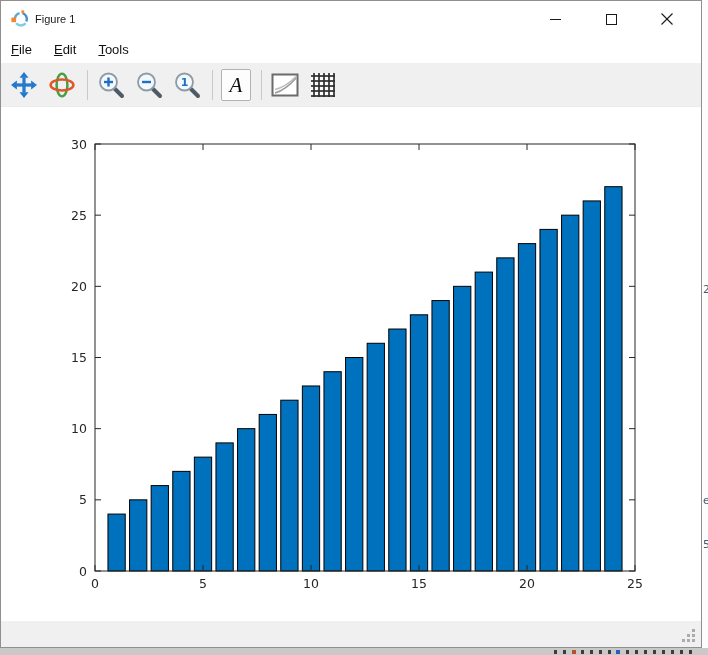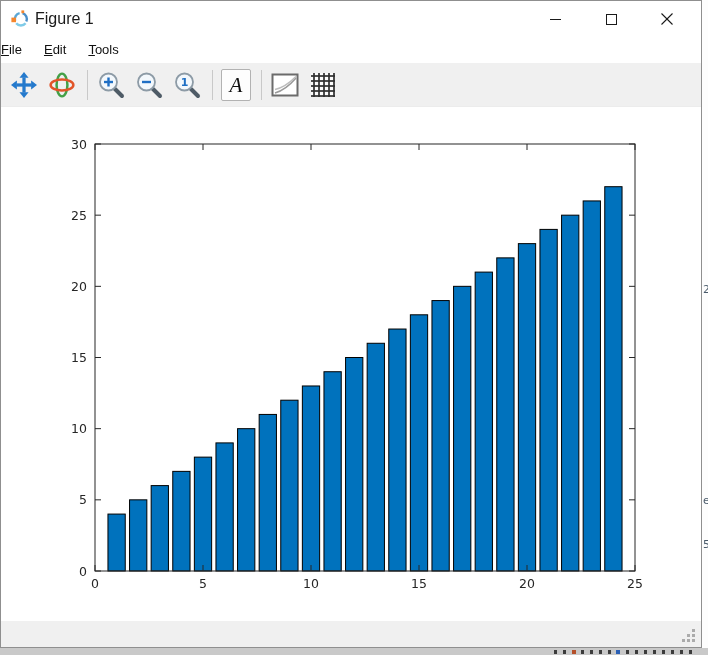--- a/index.html
+++ b/index.html
@@ -19,28 +19,28 @@
   .bg-bottom-marks::after{content:"";position:absolute;left:62px;top:0;width:4px;height:4px;background:#2a5fb5;}
 
   
   .window{
     position:absolute;left:0;top:0;width:700px;height:646px;
     background:#ffffff;border:1px solid #8f8f8f;box-sizing:content-box;
   }
   
   .titlebar{position:absolute;left:0;top:0;width:700px;height:36px;background:#ffffff;}
   .app-logo{position:absolute;left:10px;top:9px;width:18px;height:18px;}
-  .window-title{position:absolute;left:34px;top:9px;font-size:16px;color:#1a1a1a;line-height:18px;}
+  .window-title{position:absolute;left:34px;top:9px;font-size:11px;color:#1a1a1a;line-height:18px;}
   .caption-buttons{position:absolute;right:6px;top:0;height:36px;display:flex;}
   .caption-btn{width:56px;height:36px;display:flex;align-items:center;justify-content:center;}
   .glyph-min{width:11px;height:0;border-top:1px solid #1a1a1a;}
   .glyph-max{width:9px;height:9px;border:1px solid #1a1a1a;}
 
   
-  .menubar{position:absolute;left:0;top:36px;width:700px;height:26px;background:#ffffff;display:flex;align-items:center;padding-left:0;box-sizing:border-box;}
+  .menubar{position:absolute;left:0;top:36px;width:700px;height:26px;background:#ffffff;display:flex;align-items:center;padding-left:10px;box-sizing:border-box;}
   .menu-item{font-size:13px;color:#111;margin-right:22px;line-height:24px;}
   .menu-first{text-decoration:underline;}
 
   
   .toolbar{position:absolute;left:0;top:62px;width:700px;height:44px;background:#f0f0f0;
     display:flex;align-items:center;padding-left:8px;box-sizing:border-box;border-bottom:1px solid #ececec;}
   .tool-btn{width:30px;height:30px;margin-right:8px;display:flex;align-items:center;justify-content:center;}
   .tool-sep{width:1px;height:30px;background:#c9c9c9;margin:0 8px 0 2px;}
   .tool-btn.boxed{border:1px solid #b2b2b2;border-radius:2px;background:#fdfdfd;width:28px;height:30px;}
   .a-glyph{font-family:"Liberation Serif",serif;font-style:italic;font-size:21px;color:#111;line-height:26px;}

